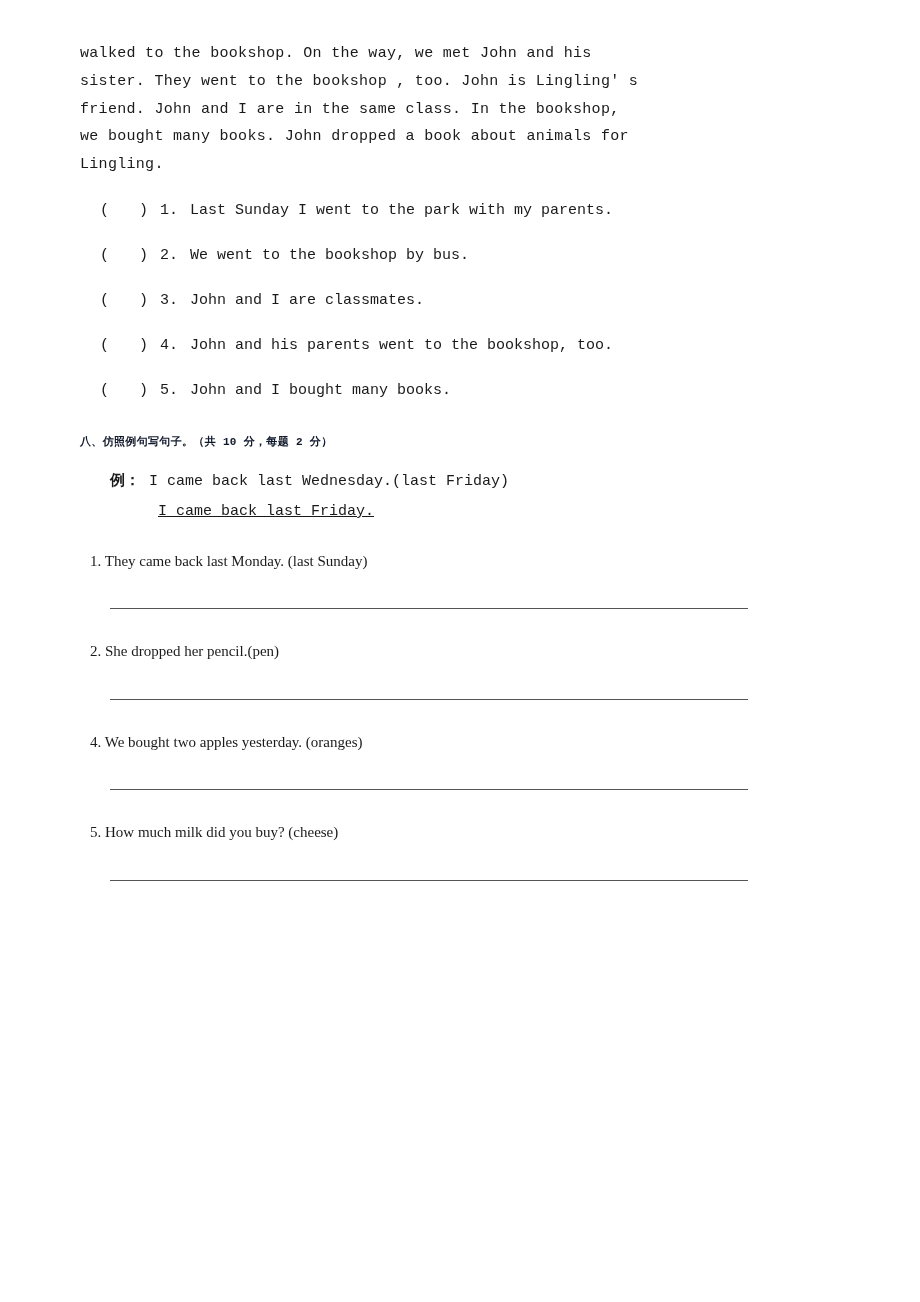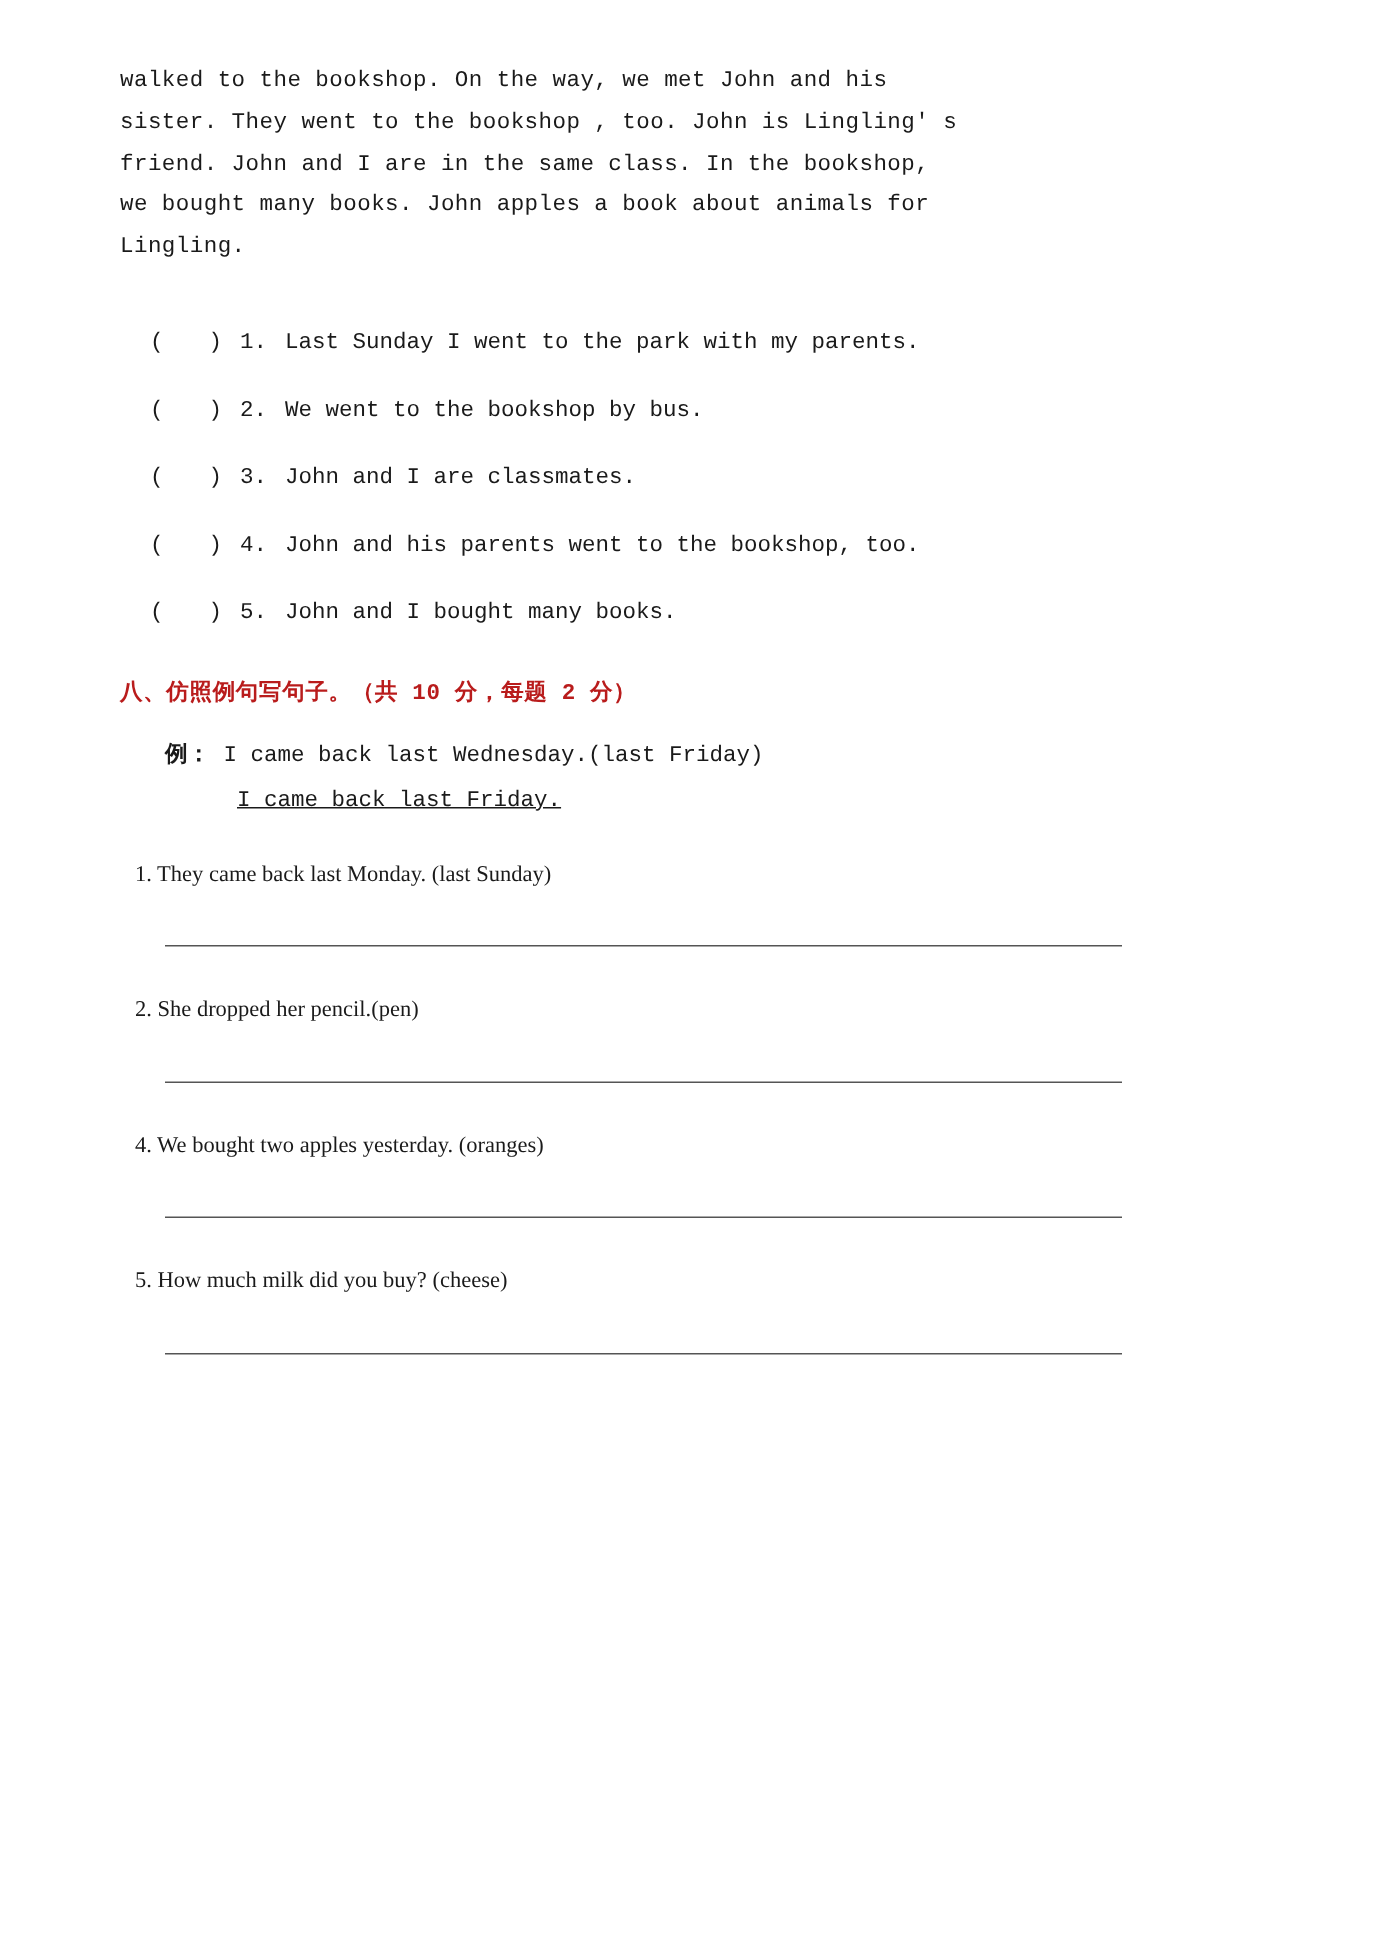--- a/index.html
+++ b/index.html
@@ -15,21 +15,21 @@
       color: #1a1a1a;
       width: 920px;
       min-height: 1302px;
       padding: 40px 80px 40px 80px;
     }
 
     .passage-text {
       line-height: 1.85;
       text-align: justify;
       letter-spacing: 0.02em;
-      margin-bottom: 36px;
+      margin-bottom: 18px;
       font-family: Liberation Mono, monospace;
     }
 
     .true-false-list {
       margin-left: 20px;
       margin-bottom: 30px;
     }
 
     .tf-item {
       display: flex;
@@ -49,23 +49,23 @@
       display: inline-block;
       width: 30px;
       flex-shrink: 0;
     }
 
     .tf-text {
       flex: 1;
     }
 
     .section-title {
-      color: #b91c1c;
+      color: #0f172a;
       font-family: 'Courier New', Courier, monospace;
-      font-size: 15px;
+      font-size: 11px;
       font-weight: bold;
       margin-top: 30px;
       margin-bottom: 18px;
       letter-spacing: 0.03em;
     }
 
     .example-block {
       margin-left: 30px;
       margin-bottom: 20px;
       line-height: 2;
@@ -96,21 +96,21 @@
       height: 22px;
     }
   </style>
 </head>
 <body>
 
 <div class="passage-text">
   <span>walked  to  the  bookshop.  On  the  way,  we  met  John  and  his</span><br>
   <span>sister.  They  went  to  the  bookshop ,  too.  John  is  Lingling' s</span><br>
   <span>friend.  John  and  I  are  in  the  same class.  In  the  bookshop,</span><br>
-  <span>we  bought  many  books.  John apples  a  book  about  animals  for</span><br>
+  <span>we  bought  many  books.  John dropped  a  book  about  animals  for</span><br>
   <span>Lingling.</span>
 </div>
 
 <div class="true-false-list">
 
   <div class="tf-item">
     <span class="tf-paren">(　　)</span>
     <span class="tf-num">1.</span>
     <span class="tf-text">Last Sunday I went to the park with my parents.</span>
   </div>

